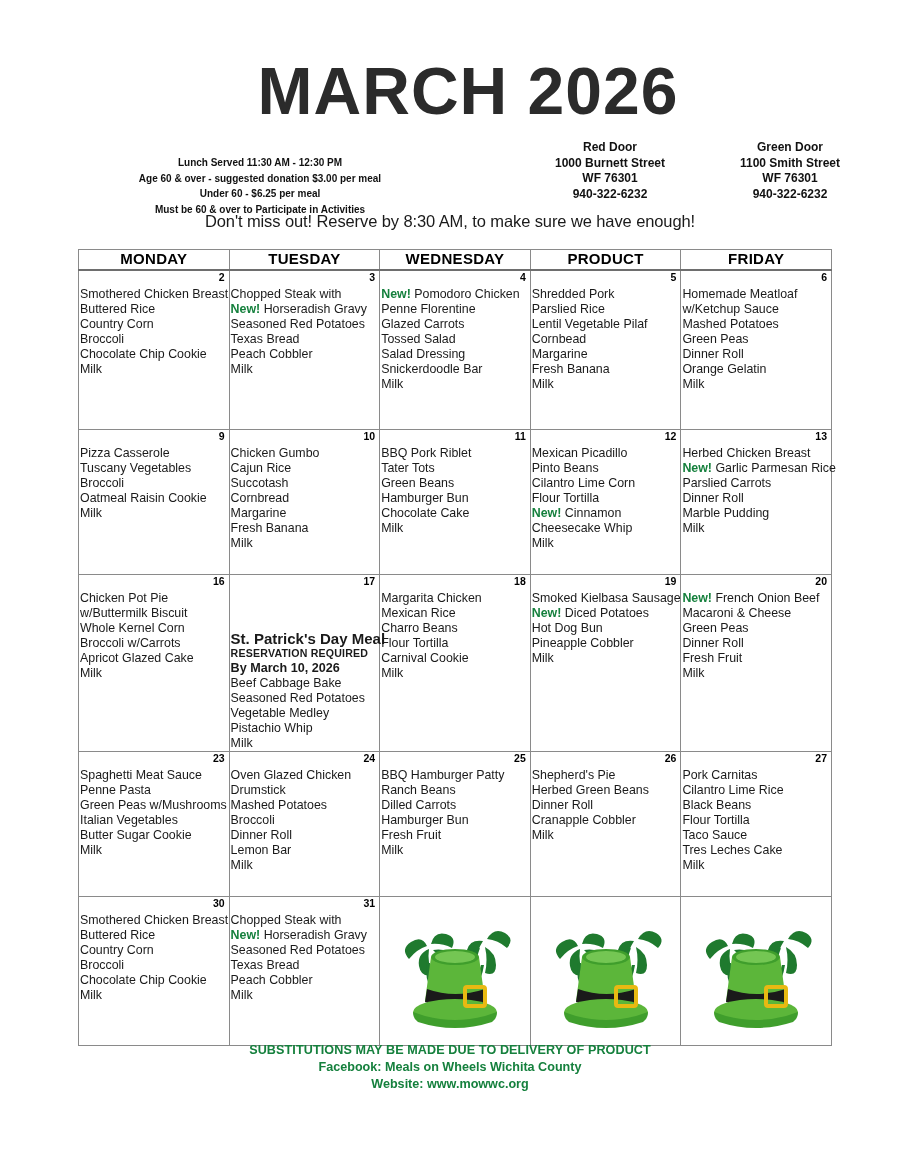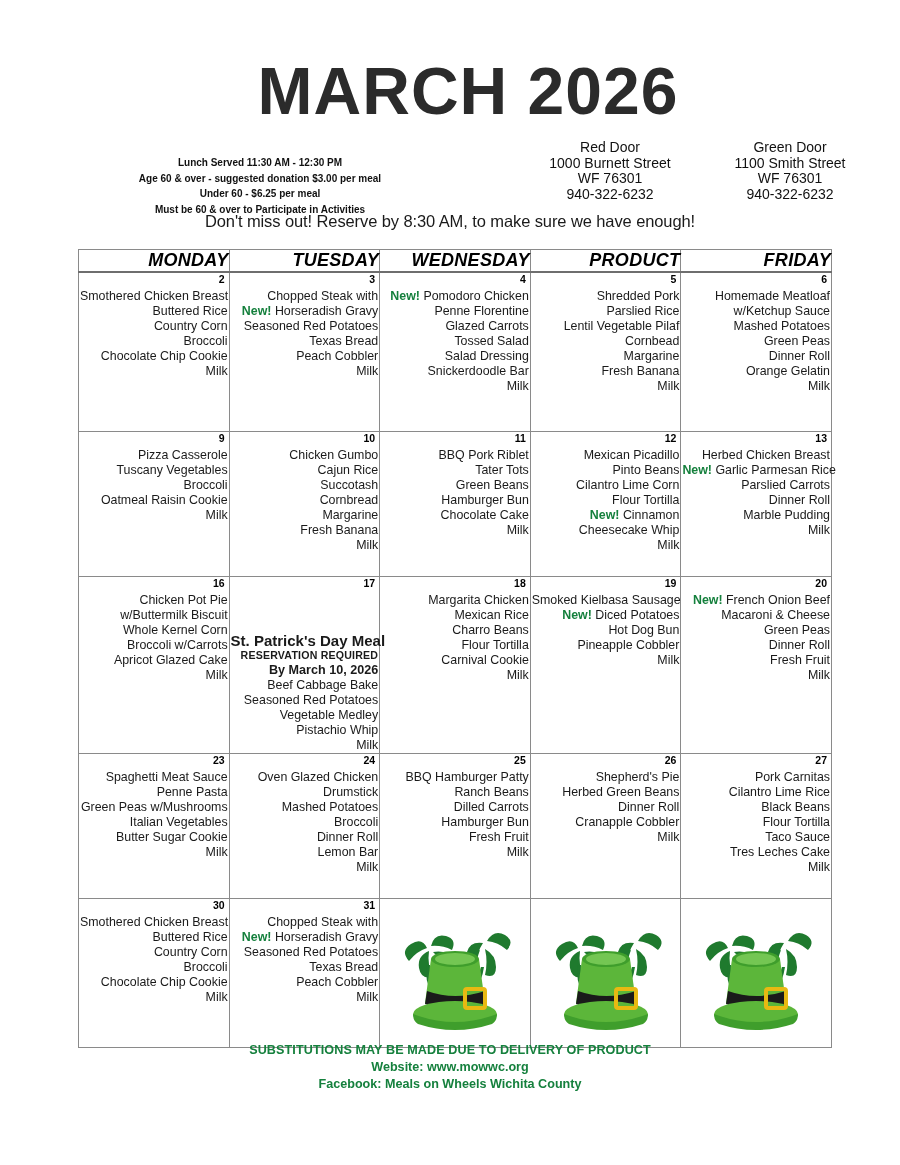--- a/index.html
+++ b/index.html
@@ -56,22 +56,22 @@
   .doors {
     position: absolute;
     left: 520px;
     top: 2px;
     width: 360px;
     display: flex;
   }
   .door {
     flex: 1;
     text-align: center;
-    font-size: 14px;
-    font-weight: normal;
+    font-size: 12px;
+    font-weight: bold;
     line-height: 15.5px;
     color: #111;
   }
 
   
   .tagline {
     text-align: center;
     font-size: 16.5px;
     font-weight: normal;
     color: #1a1a1a;
@@ -88,47 +88,46 @@
     border-collapse: collapse;
     table-layout: fixed;
   }
   .calendar th, .calendar td {
     border: 1px solid #8a8a8a;
     vertical-align: top;
     padding: 0;
   }
   .calendar th {
     height: 19px;
-    font-size: 18px;
-    font-weight: bold;
-    text-align: right;
+    font-size: 15px;
+    font-weight: bold;
+    text-align: center;
     letter-spacing: 0.3px;
     color: #000;
     border-bottom: 2px solid #6e6e6e;
-    font-style: italic;
   }
   .calendar td {
     height: 144px;
     position: relative;
   }
   .calendar tr.week-row-1 td { height: 158px; }
   .calendar tr.week-row-5 td { height: 148px; }
 
   .daynum {
     position: absolute;
     top: 1px;
     right: 4px;
     font-size: 10.5px;
     font-weight: bold;
     color: #000;
     line-height: 11px;
   }
   .menu {
     padding-top: 16px;
-    text-align: right;
+    text-align: left;
     font-size: 12.4px;
     line-height: 15px;
     color: #1a1a1a;
     padding-left: 1px;
     padding-right: 1px;
   }
   .menu .line {
     white-space: nowrap;
   }
   .new {
@@ -580,17 +579,17 @@
     </g>
   </svg>
             </div>
           </td>
         </tr>
       </tbody>
   </table>
 
   <div class="footer">
     <div class="l1">SUBSTITUTIONS MAY BE MADE DUE TO DELIVERY OF PRODUCT</div>
+    <div>Facebook:  Meals on Wheels Wichita County</div>
     <div>Website:  www.mowwc.org</div>
-    <div>Facebook:  Meals on Wheels Wichita County</div>
   </div>
 
 </div>
 
 </body></html>

